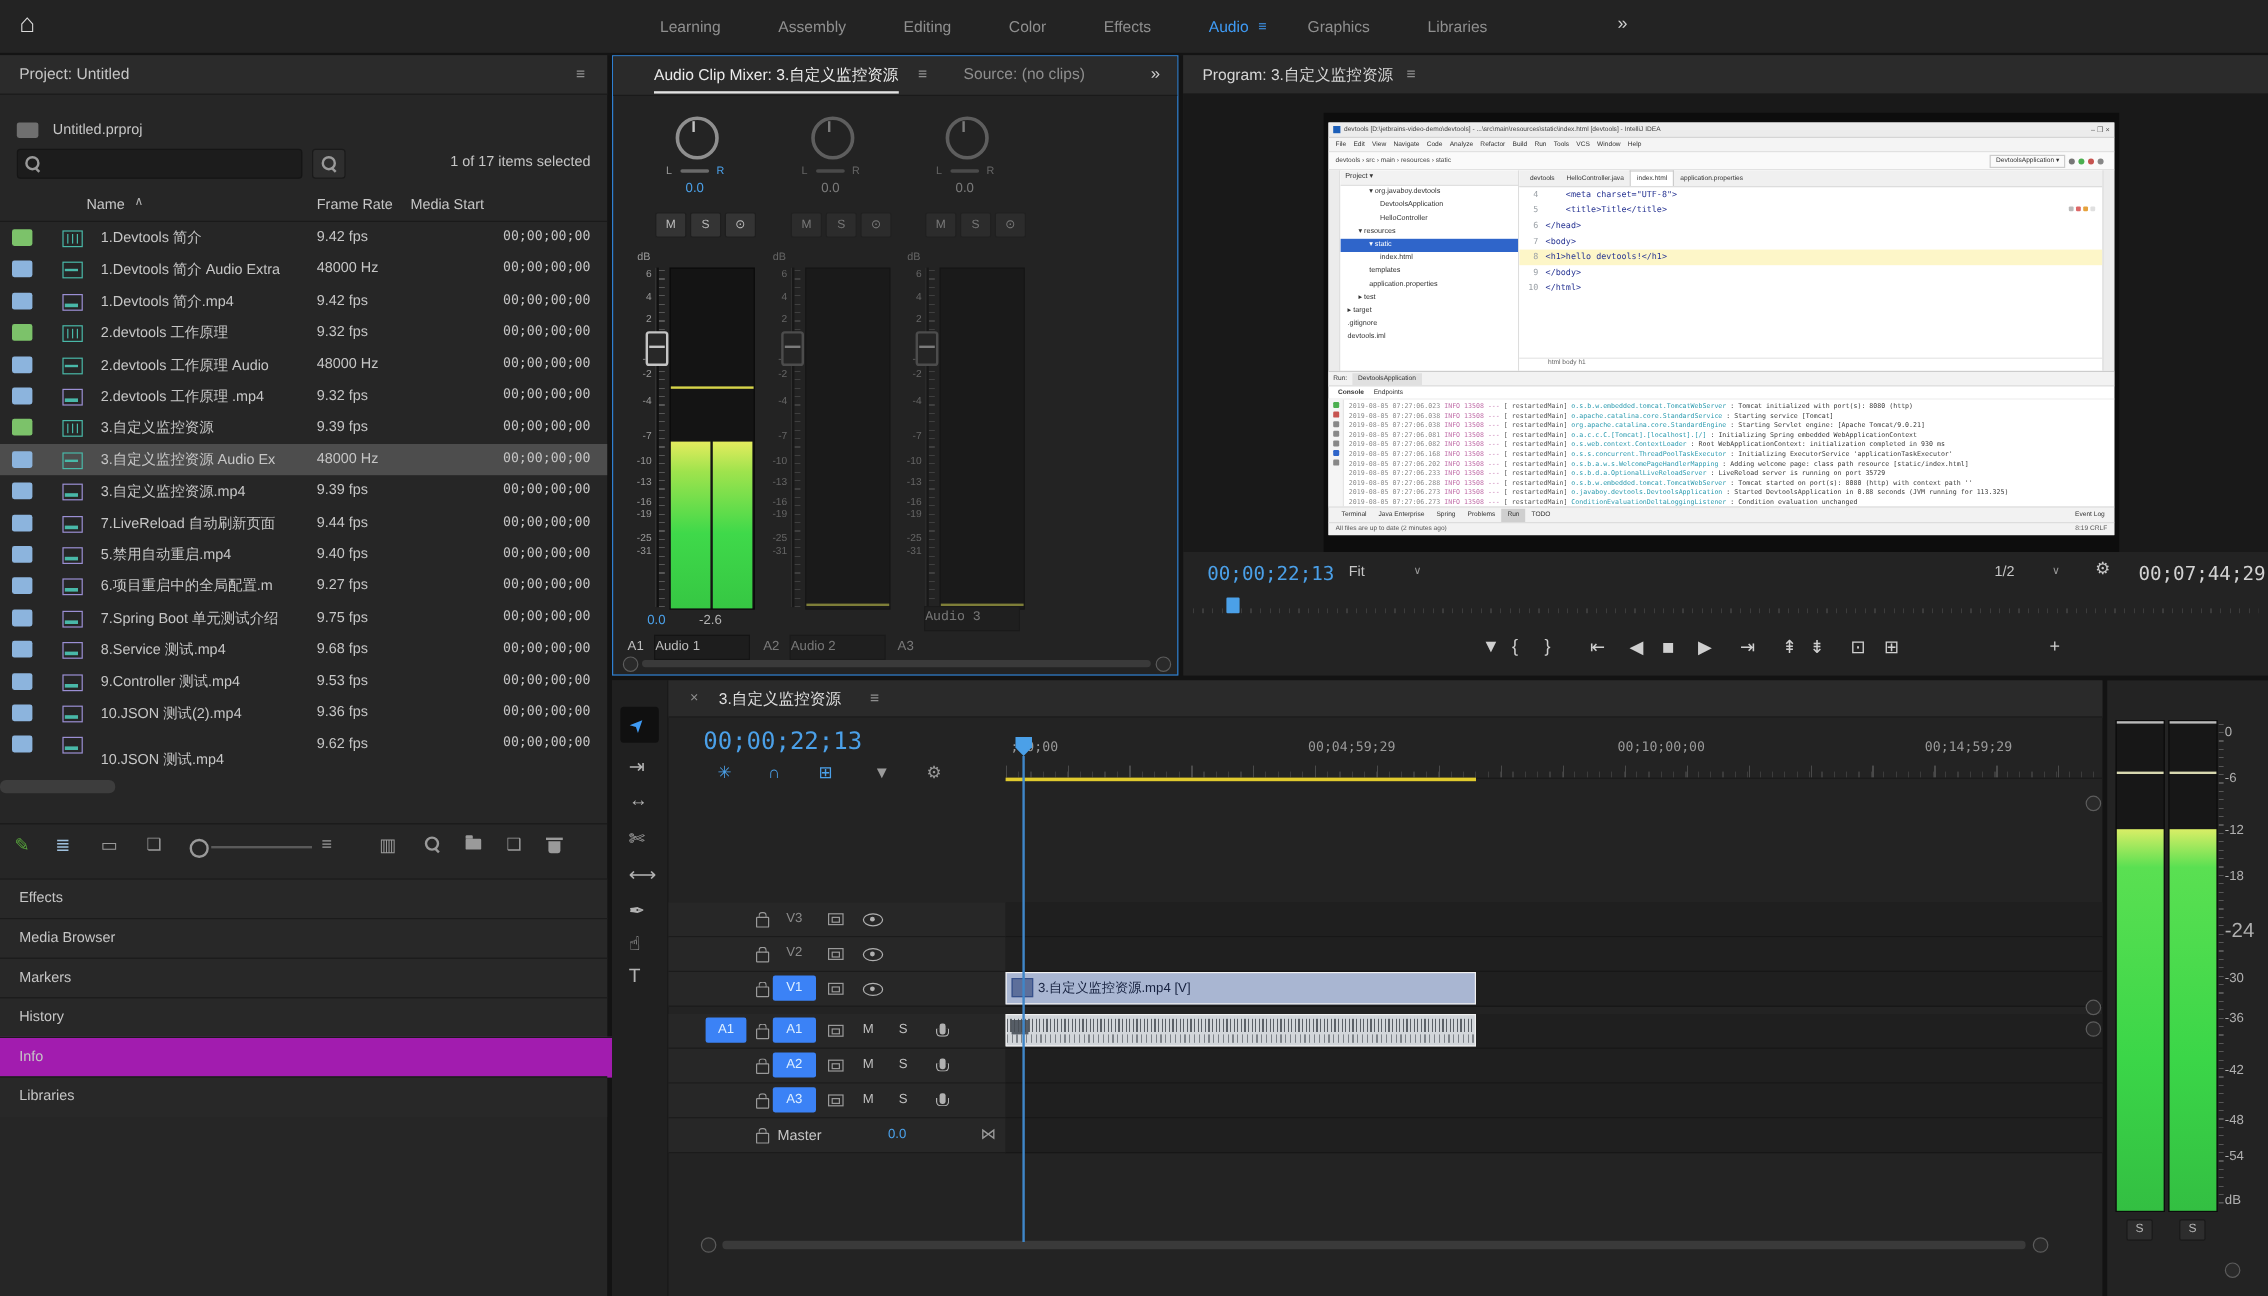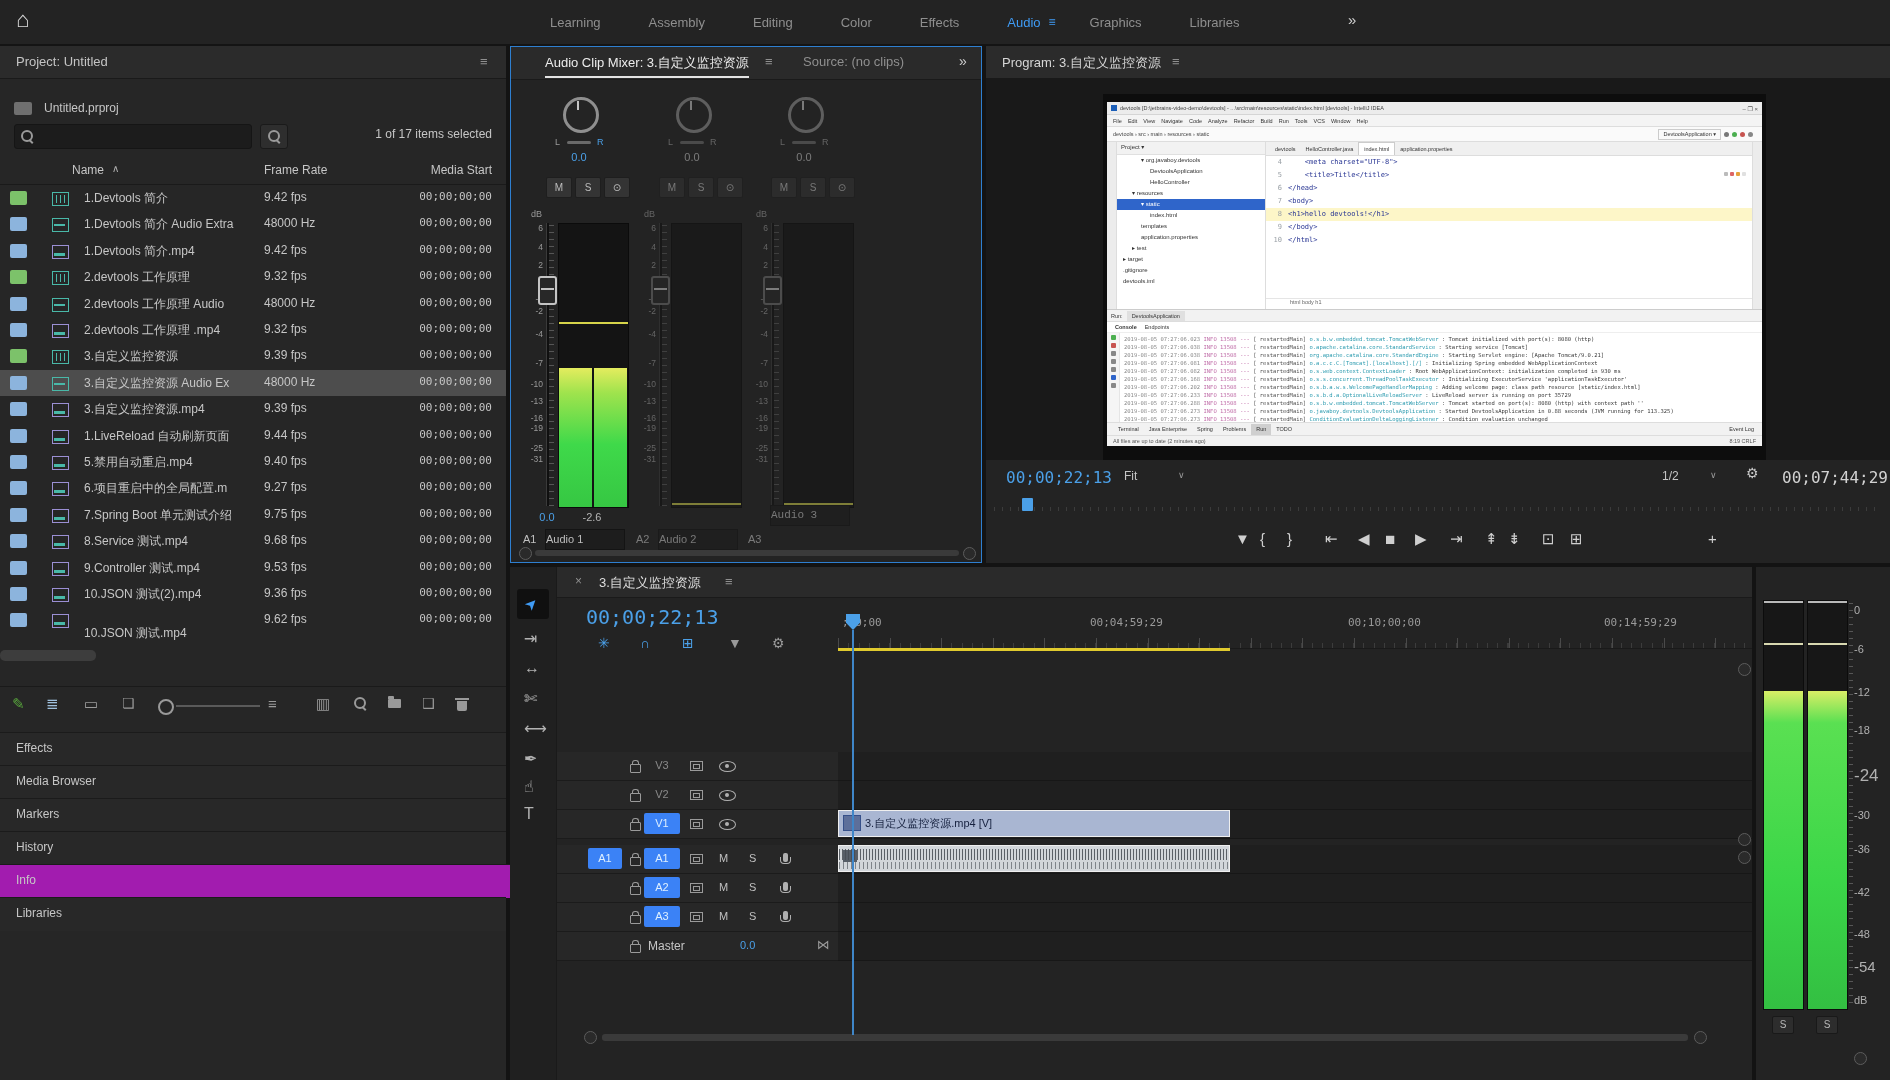--- a/index.html
+++ b/index.html
@@ -93,21 +93,21 @@
       <span class="a magic" style="left:6px;top:5px;"></span>
     </div>
     <div class="a" style="left:260px;top:78px;width:26px;height:23px;background:#2e2e2e;border:1px solid #1a1a1a;border-radius:3px;">
       <span class="a magic" style="left:7px;top:5px;"></span>
     </div>
     <div class="a t12" style="left:292px;top:81px;width:200px;text-align:right;">1 of 17 items selected</div>
     <div class="a" style="left:0;top:112px;width:506px;height:26px;border-bottom:1px solid #1a1a1a;">
       <span class="a t12" style="left:72px;top:5px;">Name</span>
       <span class="a" style="left:112px;top:5px;font-size:10px;color:#b0b0b0;">∧</span>
       <span class="a t12" style="left:264px;top:5px;">Frame Rate</span>
-      <span class="a t12" style="left:342px;top:5px;width:150px;text-align:right;">Media Start</span>
+      <span class="a t12" style="left:342px;top:5px;width:150px;">Media Start</span>
     </div>
     <div class="a" id="bin-rows" style="left:0;top:139px;width:506px;height:460px;">
         <div class="a" style="left: 0px; top: 0px; width: 506px; height: 26px;">
           <div class="a labelchip" style="left: 10px; top: 6px; background: rgb(124, 194, 106);"></div>
           <div class="a ti" style="left: 52px; top: 7px;">
             <i style="left: 3px; top: 2px; width: 1px; height: 8px;"></i>
             <i style="left: 7px; top: 2px; width: 1px; height: 8px;"></i>
             <i style="left: 11px; top: 2px; width: 1px; height: 8px;"></i>
           </div>
           <div class="a t12" style="left: 84px; top: 5px; width: 172px; white-space: nowrap; overflow: hidden;">1.Devtools 简介</div>
@@ -188,21 +188,21 @@
           </div>
           <div class="a t12" style="left: 84px; top: 5px; width: 172px; white-space: nowrap; overflow: hidden;">3.自定义监控资源.mp4</div>
           <div class="a t12" style="left: 264px; top: 5px;">9.39 fps</div>
           <div class="a t12 tc" style="left: 342px; top: 5px; width: 150px; text-align: right; font-size: 11px;">00;00;00;00</div>
         </div>
         <div class="a" style="left: 0px; top: 238px; width: 506px; height: 26px;">
           <div class="a labelchip" style="left: 10px; top: 6px; background: rgb(140, 180, 221);"></div>
           <div class="a ti" style="left: 52px; top: 7px; border-color: rgb(155, 143, 212);">
             <i style="left: 1px; top: 7px; width: 11px; height: 3px;"></i>
           </div>
-          <div class="a t12" style="left: 84px; top: 5px; width: 172px; white-space: nowrap; overflow: hidden;">1.LiveReload 自动刷新页面</div>
+          <div class="a t12" style="left: 84px; top: 5px; width: 172px; white-space: nowrap; overflow: hidden;">7.LiveReload 自动刷新页面</div>
           <div class="a t12" style="left: 264px; top: 5px;">9.44 fps</div>
           <div class="a t12 tc" style="left: 342px; top: 5px; width: 150px; text-align: right; font-size: 11px;">00;00;00;00</div>
         </div>
         <div class="a" style="left: 0px; top: 264px; width: 574px; height: 26px;">
           <div class="a labelchip" style="left: 10px; top: 6px; background: rgb(140, 180, 221);"></div>
           <div class="a ti" style="left: 52px; top: 7px; border-color: rgb(155, 143, 212);">
             <i style="left: 1px; top: 7px; width: 11px; height: 3px;"></i>
           </div>
           <div class="a t12" style="left: 84px; top: 5px; width: 172px; white-space: nowrap; overflow: hidden;">5.禁用自动重启.mp4</div>
           <div class="a t12" style="left: 264px; top: 5px;">9.40 fps</div>
@@ -721,21 +721,21 @@
         <div class="a ticks" style="left: 93px; top: 36px; width: 4px; height: 400px;"></div>
         <div class="a t10" style="left: 98px; top: 37px; width: 30px; font-size: 11px;">0</div>
         <div class="a t10" style="left: 98px; top: 76px; width: 30px; font-size: 11px;">-6</div>
         <div class="a t10" style="left: 98px; top: 119px; width: 30px; font-size: 11px;">-12</div>
         <div class="a t10" style="left: 98px; top: 157px; width: 30px; font-size: 11px;">-18</div>
         <div class="a t10" style="left: 98px; top: 199px; width: 30px; font-size: 17px;">-24</div>
         <div class="a t10" style="left: 98px; top: 242px; width: 30px; font-size: 11px;">-30</div>
         <div class="a t10" style="left: 98px; top: 276px; width: 30px; font-size: 11px;">-36</div>
         <div class="a t10" style="left: 98px; top: 319px; width: 30px; font-size: 11px;">-42</div>
         <div class="a t10" style="left: 98px; top: 361px; width: 30px; font-size: 11px;">-48</div>
-        <div class="a t10" style="left: 98px; top: 391px; width: 30px; font-size: 15px;">-54</div>
+        <div class="a t10" style="left: 98px; top: 391px; width: 30px; font-size: 11px;">-54</div>
         <div class="a t10" style="left: 98px; top: 427px; width: 30px; font-size: 11px;">dB</div>
         <div class="a sbtn" style="left: 16px; top: 449px;">S</div>
         <div class="a sbtn" style="left: 60px; top: 449px;">S</div>
       </div>
     <span class="a circ" style="left:98px;top:485px;"></span>
   </div>
 
 </div>
 
 </body></html>

